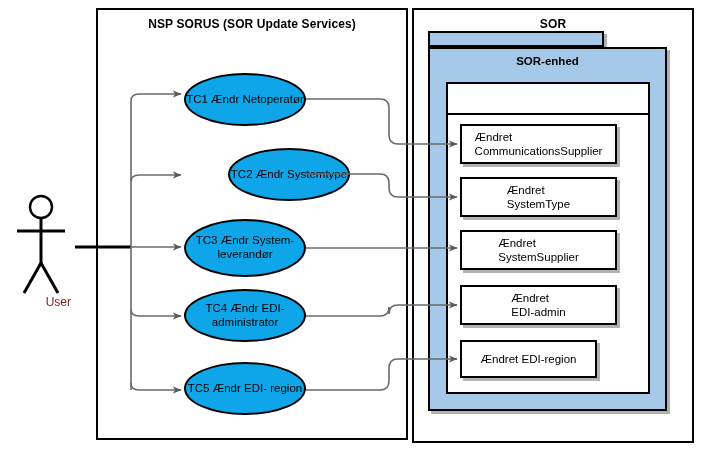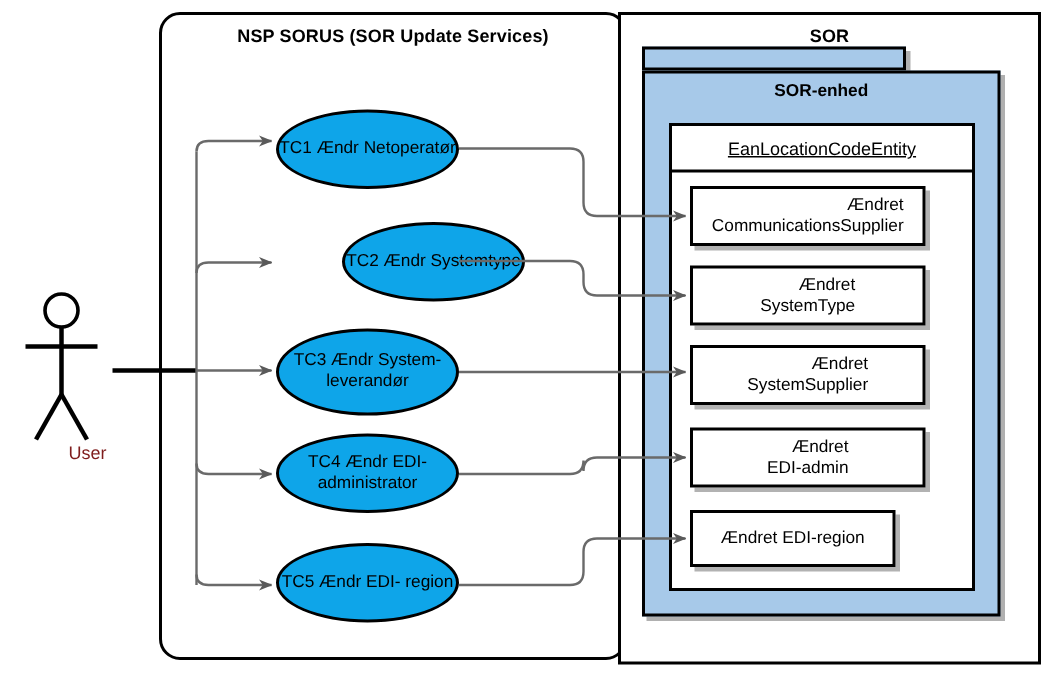--- a/index.html
+++ b/index.html
@@ -42,21 +42,21 @@
   .entity-class-divider{
     position:absolute;left:0;right:0;height:0;border-top:2px solid #000;
   }
 
   
   .entity-box{
     position:absolute;background:#ffffff;
     border:2px solid #000000;box-sizing:border-box;
     box-shadow:3px 3px 0 0 rgba(165,165,165,.85);
     display:flex;align-items:center;justify-content:center;
-    text-align:right;font-size:11.5px;color:#000;line-height:1.22;
+    text-align:left;font-size:11.5px;color:#000;line-height:1.22;
   }
   .entity-box span{display:block;}
 
   
   .usecase{
     position:absolute;background:#0ea5e9;
     border:2.5px solid #000000;border-radius:50%;
     box-sizing:border-box;
     display:flex;align-items:center;justify-content:center;
     text-align:center;font-size:11.5px;color:#000;line-height:1.2;
@@ -70,36 +70,35 @@
   svg{position:absolute;left:0;top:0;overflow:visible;}
   .lnk{fill:none;stroke:#6a6a6a;stroke-width:1.6;}
   .lnk-head{fill:#5a5a5a;}
   .actor-line{stroke:#000;stroke-width:3;fill:none;}
 </style>
 </head>
 <body>
 
 <div id="canvas">
 
-  <div class="boundary" style="left:106px;top:8px;width:312px;height:432px;border-radius:14px;">
+  <div class="boundary" style="left:96px;top:8px;width:312px;height:432px;">
     <div class="boundary-title">NSP SORUS (SOR Update Services)</div>
   </div>
 
   <div class="boundary" style="left:412px;top:8px;width:282px;height:435px;">
     <div class="boundary-title">SOR</div>
   </div>
 
   <div class="pkg-blue" style="left:428px;top:31px;width:176px;height:16px;"></div>
 
   <div class="pkg-blue" style="left:428px;top:47px;width:239px;height:364px;">
     <div class="pkg-title">SOR-enhed</div>
   </div>
 
   <div class="entity-class" style="left:446px;top:82px;width:204px;height:312px;">
-    <div class="entity-class-title">EanLocationCodeEntity</div>
     <div class="entity-class-divider" style="top:29px;"></div>
   </div>
 
   <div class="entity-box" style="left:460px;top:124px;width:157px;height:40px;">
     <div>
       <span>Ændret</span>
       <span>CommunicationsSupplier</span>
     </div>
   </div>
 

